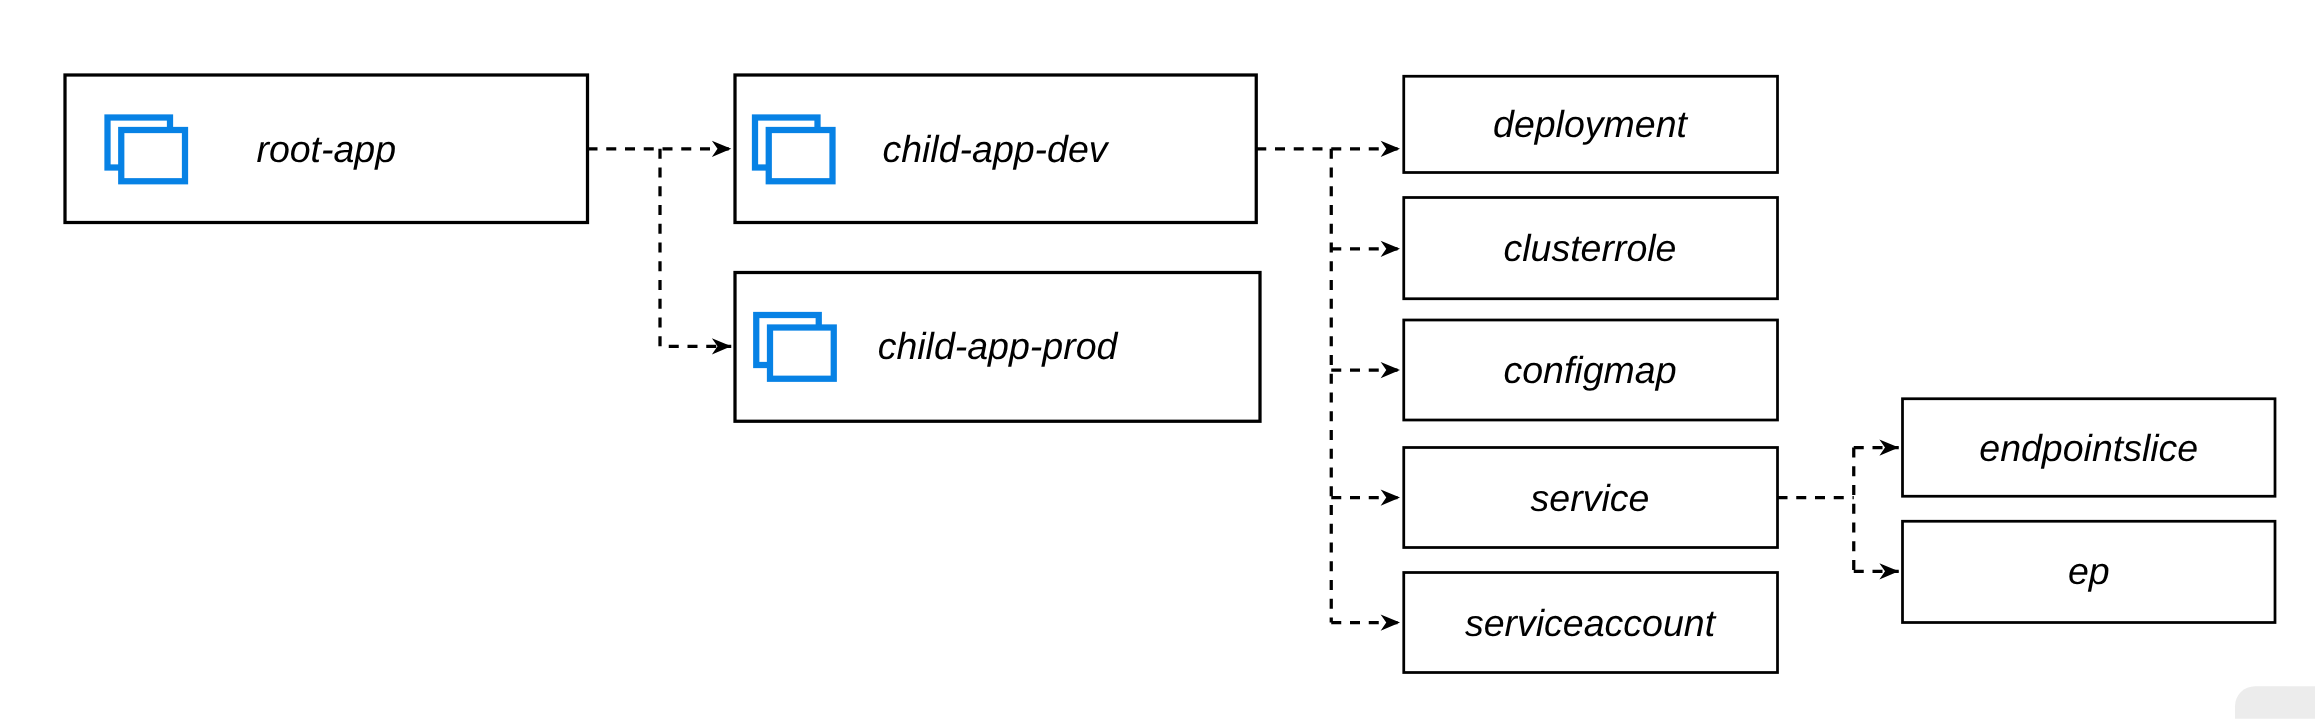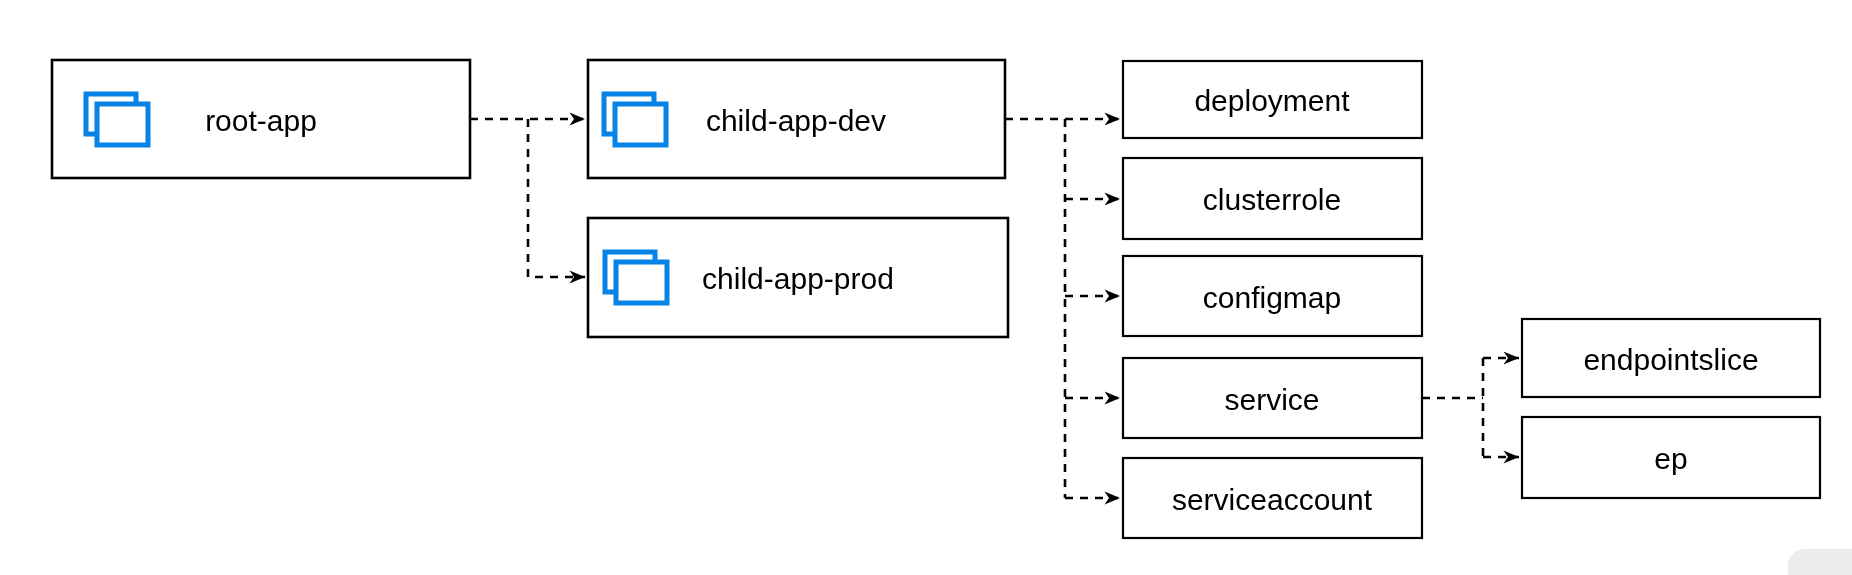--- a/index.html
+++ b/index.html
@@ -10,20 +10,21 @@
   body {
     width: 1852px;
     height: 575px;
     position: relative;
     overflow: hidden;
     font-family: "Liberation Sans", "DejaVu Sans", sans-serif;
   }
   .canvas {
     position: absolute;
     inset: 0;
+    font-style: italic;
   }
   svg { display: block; }
   .node-rect {
     fill: #ffffff;
     stroke: #000000;
   }
   .app-rect   { stroke-width: 2.6; }
   .res-rect   { stroke-width: 2.2; }
   .node-label {
     fill: #000000;

